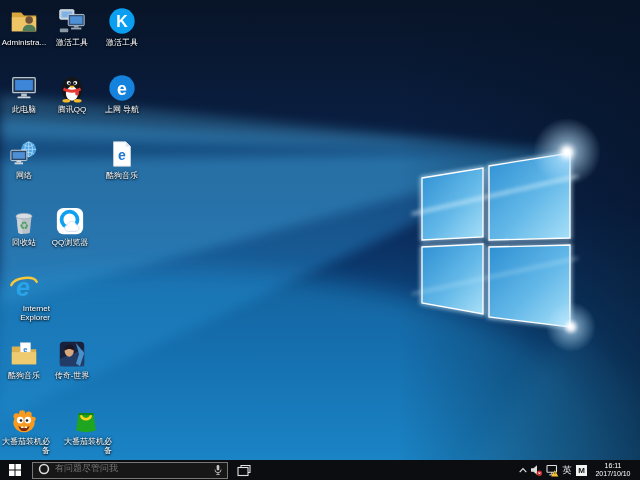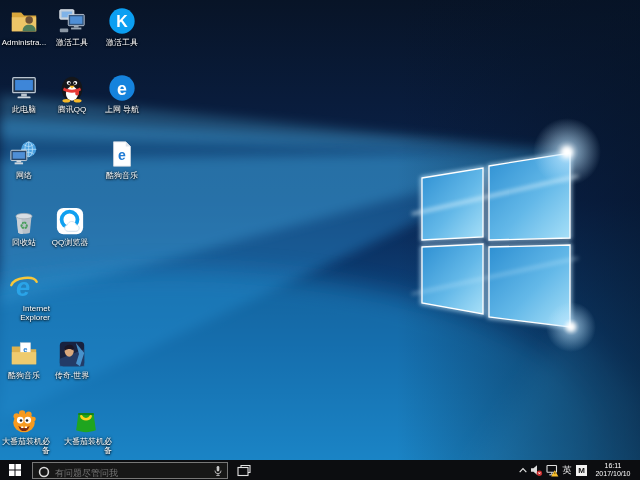--- a/index.html
+++ b/index.html
@@ -11,21 +11,21 @@
   .dicon{position:absolute;width:52px;display:flex;flex-direction:column;align-items:center;cursor:default;}
   .dicon .ic{width:30px;height:30px;flex:0 0 30px;}
   .dicon .lbl{margin-top:2px;font-size:8px;line-height:9px;color:#fff;text-align:right;
     text-shadow:0 1px 2px rgba(0,0,0,.95),0 0 3px rgba(0,0,0,.8);white-space:pre-line;}
 
   
   .taskbar{position:absolute;left:0;bottom:0;width:640px;height:20px;background:#0c0d10;
     display:flex;align-items:center;z-index:10;}
   .start-btn{width:29px;height:20px;display:flex;align-items:center;justify-content:center;}
   .search-box{width:194px;height:15px;margin-left:3px;background:#171717;border:1px solid #777;
-    display:flex;align-items:flex-end;}
+    display:flex;align-items:flex-start;}
   .search-box input{flex:1;background:transparent;border:none;outline:none;color:#9c9c9c;
     font-size:9px;font-family:inherit;padding:0 2px;min-width:0;}
   .cortana{margin:0 3px 0 5px;display:flex;}
   .mic{margin-right:4px;display:flex;}
   .taskview-btn{width:26px;height:20px;display:flex;align-items:center;justify-content:center;margin-left:3px;}
   .tray{margin-left:auto;height:20px;display:flex;align-items:center;}
   .tray-item{display:flex;align-items:center;justify-content:center;height:20px;}
   .tray-chevron{width:13px;}
   .tray-volume{width:15px;}
   .tray-network{width:16px;}

